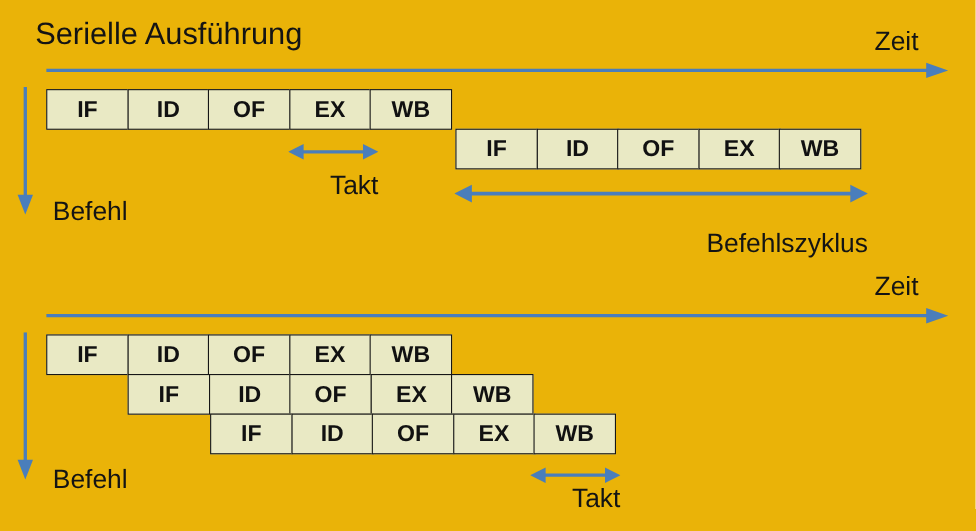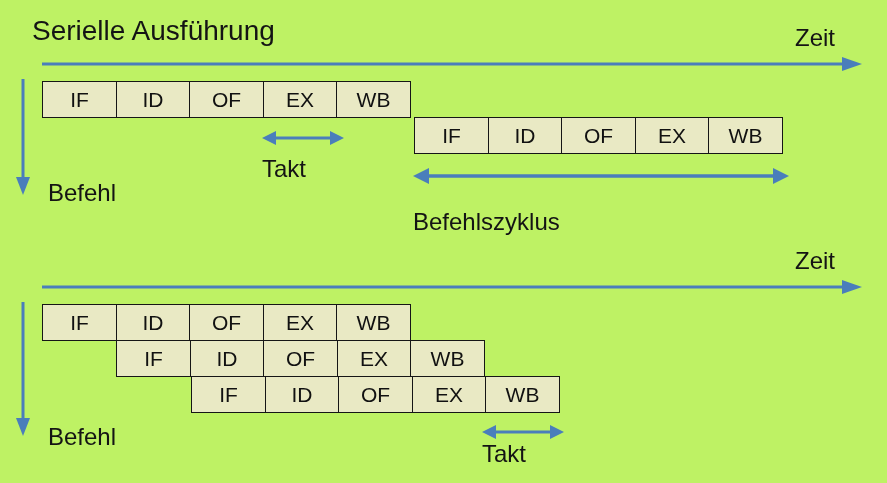--- a/index.html
+++ b/index.html
@@ -1,36 +1,36 @@
 <!DOCTYPE html>
 <html><head>
 <meta charset="utf-8">
 <style>
   html,body { margin:0; padding:0; background:#ffffff; }
   .stage {
     position:relative;
     width:887px; height:483px;
-    background:#bef264;
+    background:#eab308;
     font-family:"Liberation Sans", sans-serif;
     overflow:hidden;
   }
   .title {
     position:absolute;
     font-size:28px;
     color:#141414;
     white-space:nowrap;
   }
   .lbl {
     position:absolute;
     font-size:24px;
     color:#141414;
     white-space:nowrap;
   }
-  .lbl.centered { text-align:left; }
-  .row { position:absolute; display:flex; }
+  .lbl.centered { text-align:right; }
+  .row { position:absolute; display:flex;font-weight:bold; }
   .cell {
     width:75px; height:37px;
     box-sizing:border-box;
     background:#e9e9c4;
     border:1.5px solid #161616;
     display:flex; align-items:center; justify-content:center;
     font-size:21px; color:#111111;
   }
   .cell + .cell { margin-left:-1.5px; }
   svg.arrow { position:absolute; display:block; }

